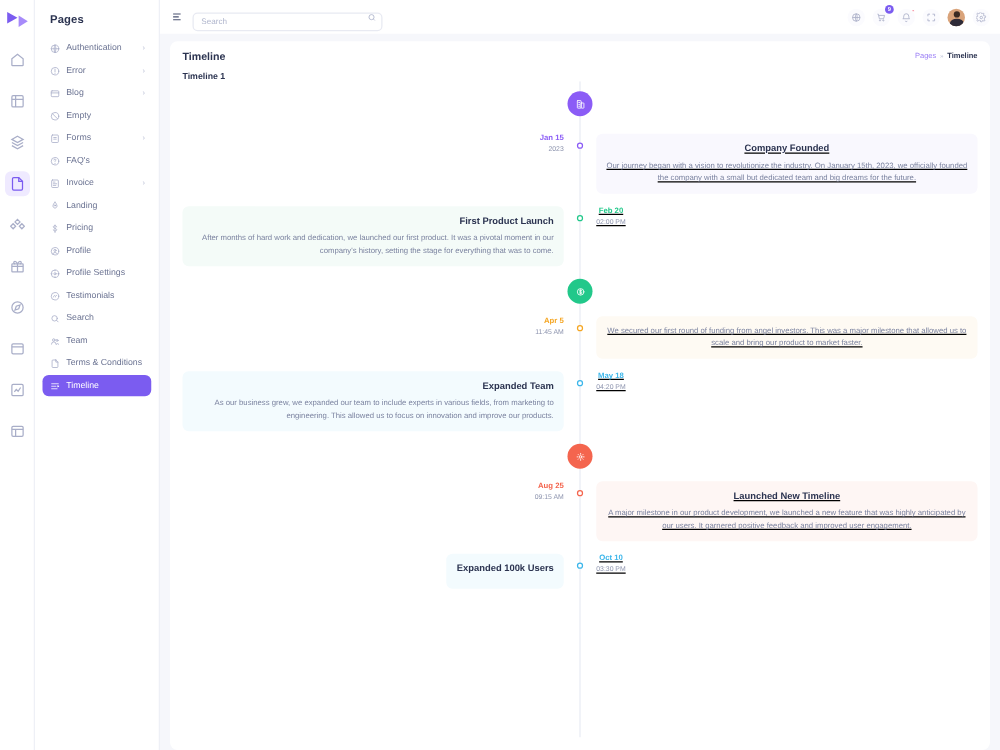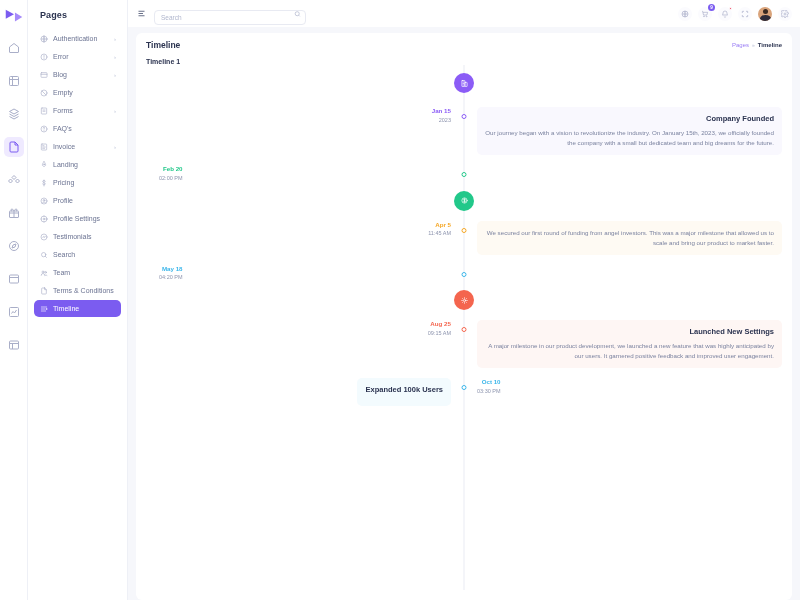--- a/index.html
+++ b/index.html
@@ -302,21 +302,21 @@
   .tl-meta .m-date {
     font-size: 6.2px;
     font-weight: bold;
     margin-bottom: 2.5px;
   }
   .tl-meta .m-time {
     font-size: 5.5px;
     color: #8d94ae;
   }
   .tl-col.left .tl-card, .tl-col.left .tl-meta { text-align: right; }
-  .tl-col.right .tl-card, .tl-col.right .tl-meta { text-align: right; }
+  .tl-col.right .tl-card, .tl-col.right .tl-meta { text-align: center; text-decoration: underline; }
 
   .tl-node {
     position: absolute;
     left: 50%;
     top: 7px;
     width: 5px; height: 5px;
     border-radius: 50%;
     background: #ffffff;
     border: 1px solid #cfd4e6;
     transform: translateX(-50%);
@@ -657,20 +657,26 @@
               </div>
               <div class="tl-node" style="border-color: rgb(139, 92, 246);"></div>
               <div class="tl-col right">
                 <div class="tl-card" style="background: rgb(249, 248, 254);">
                   <div class="c-title">Company Founded</div>
                   <div class="c-desc">Our journey began with a vision to revolutionize the industry. On January 15th, 2023, we officially founded the company with a small but dedicated team and big dreams for the future.</div>
                 </div>
               </div>
             </div>
             <div class="tl-row">
+              <div class="tl-col left">
+                <div class="tl-card" style="background: rgb(244, 251, 248);">
+                  <div class="c-title">First Product Launch</div>
+                  <div class="c-desc">After months of hard work and dedication, we launched our first product. It was a pivotal moment in our company's history, setting the stage for everything that was to come.</div>
+                </div>
+              </div>
               <div class="tl-node" style="border-color: rgb(34, 200, 138);"></div>
               <div class="tl-col right">
                 <div class="tl-meta">
                   <div class="m-date" style="color: rgb(34, 200, 138);">Feb 20</div>
                   <div class="m-time">02:00 PM</div>
                 </div>
               </div>
             </div>
             <div class="tl-marker-row">
               <div class="tl-marker" style="background: rgb(34, 200, 138);">
@@ -688,20 +694,26 @@
                 </div>
               </div>
               <div class="tl-node" style="border-color: rgb(245, 166, 35);"></div>
               <div class="tl-col right">
                 <div class="tl-card" style="background: rgb(254, 250, 243);">
                   <div class="c-desc">We secured our first round of funding from angel investors. This was a major milestone that allowed us to scale and bring our product to market faster.</div>
                 </div>
               </div>
             </div>
             <div class="tl-row">
+              <div class="tl-col left">
+                <div class="tl-card" style="background: rgb(243, 251, 254);">
+                  <div class="c-title">Expanded Team</div>
+                  <div class="c-desc">As our business grew, we expanded our team to include experts in various fields, from marketing to engineering. This allowed us to focus on innovation and improve our products.</div>
+                </div>
+              </div>
               <div class="tl-node" style="border-color: rgb(60, 182, 234);"></div>
               <div class="tl-col right">
                 <div class="tl-meta">
                   <div class="m-date" style="color: rgb(60, 182, 234);">May 18</div>
                   <div class="m-time">04:20 PM</div>
                 </div>
               </div>
             </div>
             <div class="tl-marker-row">
               <div class="tl-marker" style="background: rgb(244, 101, 78);">
@@ -714,21 +726,21 @@
             <div class="tl-row">
               <div class="tl-col left">
                 <div class="tl-meta">
                   <div class="m-date" style="color: rgb(244, 101, 78);">Aug 25</div>
                   <div class="m-time">09:15 AM</div>
                 </div>
               </div>
               <div class="tl-node" style="border-color: rgb(244, 101, 78);"></div>
               <div class="tl-col right">
                 <div class="tl-card" style="background: rgb(254, 246, 244);">
-                  <div class="c-title">Launched New Settings</div>
+                  <div class="c-title">Launched New Timeline</div>
                   <div class="c-desc">A major milestone in our product development, we launched a new feature that was highly anticipated by our users. It garnered positive feedback and improved user engagement.</div>
                 </div>
               </div>
             </div>
             <div class="tl-row">
               <div class="tl-col left">
                 <div class="tl-card" style="background: rgb(243, 251, 254);">
                   <div class="c-title">Expanded 100k Users</div>
                 </div>
               </div>

